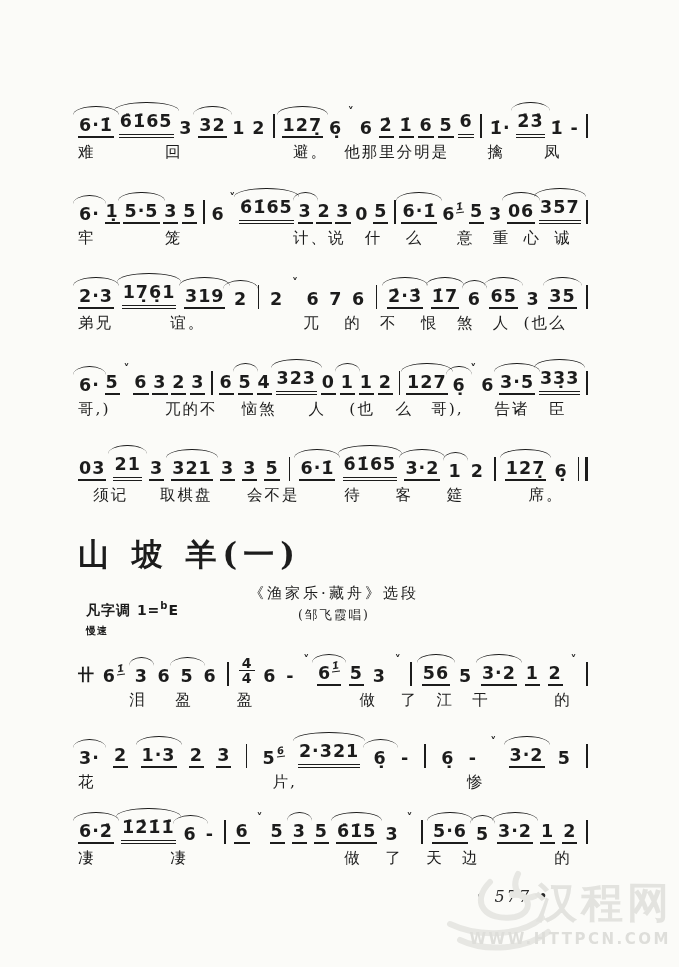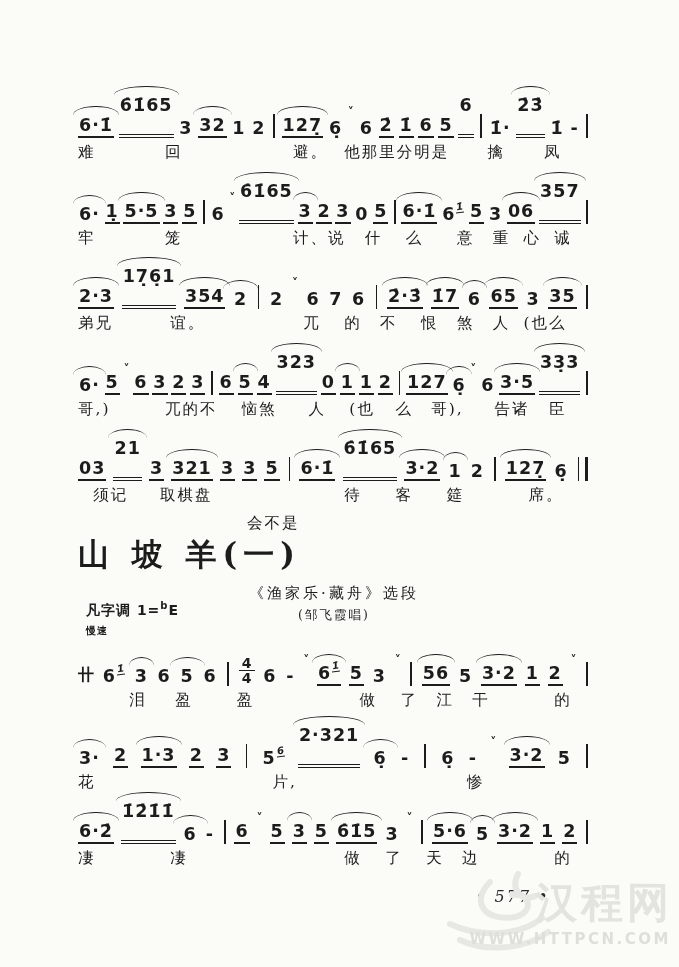--- a/index.html
+++ b/index.html
@@ -7,21 +7,21 @@
     width:679px;height:967px;position:relative;overflow:hidden;
     background:#fbfbf8;color:#1c1c1c;
     font-family:"DejaVu Sans","Liberation Sans",sans-serif;
   }
   .page{position:absolute;inset:0;}
   
   .system{position:absolute;left:78px;width:512px;}
   .notes{display:flex;justify-content:space-between;align-items:flex-end;height:40px;}
   .tk{position:relative;font-weight:bold;font-size:17.5px;line-height:1.15;letter-spacing:1px;padding:0 1px;white-space:nowrap;}
   .u1{border-bottom:2px solid #1c1c1c;padding-bottom:1px;}
-  .u2{border-bottom:4px double #1c1c1c;padding-bottom:19px;}
+  .u2{border-bottom:4px double #1c1c1c;padding-bottom:3px;}
   .a::before{content:"";position:absolute;left:-5px;right:-5px;top:-9px;height:8px;
     border-top:1.6px solid #1c1c1c;border-radius:50%/100% 100% 0 0;}
   .a2::before{left:-65%;right:-65%;}
   sup.g{font-size:10px;font-weight:bold;position:relative;top:-3px;margin-left:1px;
     border-bottom:1.2px solid #1c1c1c;transform:skewY(-8deg);display:inline-block;line-height:1;}
   .bar{width:1.6px;height:24px;background:#1c1c1c;margin:0 2px;flex:0 0 auto;}
   .dbar{width:6px;height:24px;border-left:1.6px solid #1c1c1c;border-right:3.5px solid #1c1c1c;margin:0 2px;flex:0 0 auto;}
   .breath{font-size:12px;font-weight:bold;position:relative;top:-20px;line-height:1;}
   .ts{display:flex;flex-direction:column;align-items:center;font-weight:bold;font-size:14px;line-height:1.05;}
   .ts .num{padding:0 3px;}
@@ -121,21 +121,21 @@
           <span class="lyr" style="left: 74%;">意</span>
           <span class="lyr" style="left: 81%;">重</span>
           <span class="lyr" style="left: 87%;">心</span>
           <span class="lyr" style="left: 93%;">诚</span>
         </div>
       </div>
       <div class="system" style="top: 269px;">
         <div class="notes">
           <span class="tk u1 a">2·3</span>
           <span class="tk u2 a">17̣6̣1</span>
-          <span class="tk u1 a">354</span>
+          <span class="tk u1 a">319</span>
           <span class="tk a a2">2</span>
           <span class="bar"></span>
           <span class="tk">2</span>
           <span class="breath">˅</span>
           <span class="tk">6</span>
           <span class="tk">7</span>
           <span class="tk">6</span>
           <span class="bar"></span>
           <span class="tk u1 a">2̇·3̇</span>
           <span class="tk u1 a">1̇7</span>
@@ -212,21 +212,21 @@
           <span class="tk a">1</span>
           <span class="tk">2</span>
           <span class="bar"></span>
           <span class="tk u1 a">127̣</span>
           <span class="tk">6̣</span>
           <span class="dbar"></span>
         </div>
         <div class="lyrics">
           <span class="lyr" style="left: 3%;">须记</span>
           <span class="lyr" style="left: 16%; text-align: right;">取棋盘</span>
-          <span class="lyr" style="left: 33%; margin-top: 28px;">会不是</span>
+          <span class="lyr" style="left: 33%;">会不是</span>
           <span class="lyr" style="left: 52%;">待</span>
           <span class="lyr" style="left: 62%;">客</span>
           <span class="lyr" style="left: 72%;">筵</span>
           <span class="lyr" style="left: 88%;">席。</span>
         </div>
       </div>
       <div class="system" style="top: 646px;">
         <div class="notes">
           <span class="free">卄</span>
           <span class="tk">6<sup class="g">1̇</sup></span>

